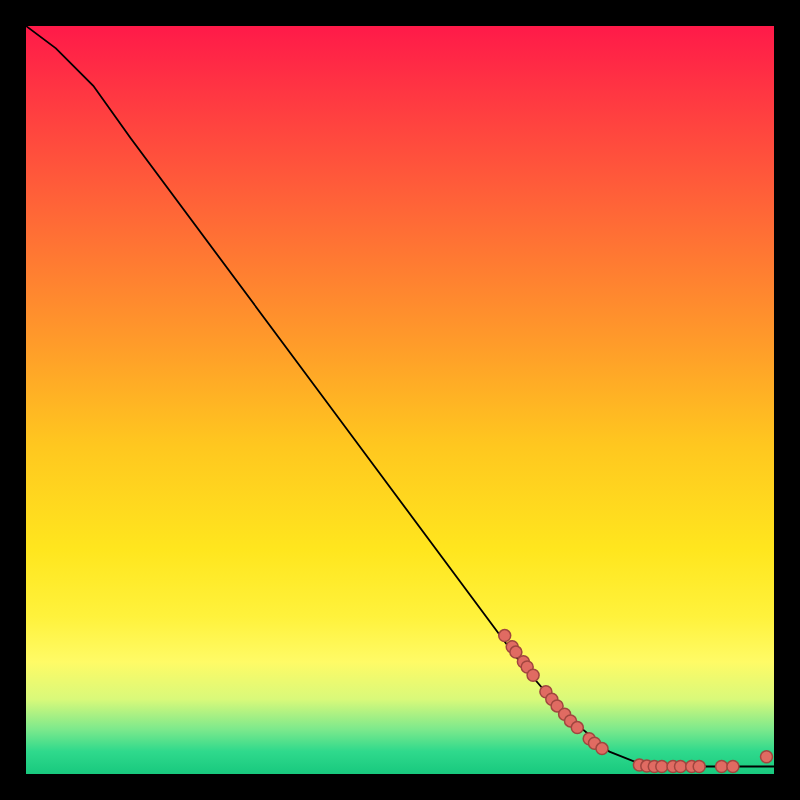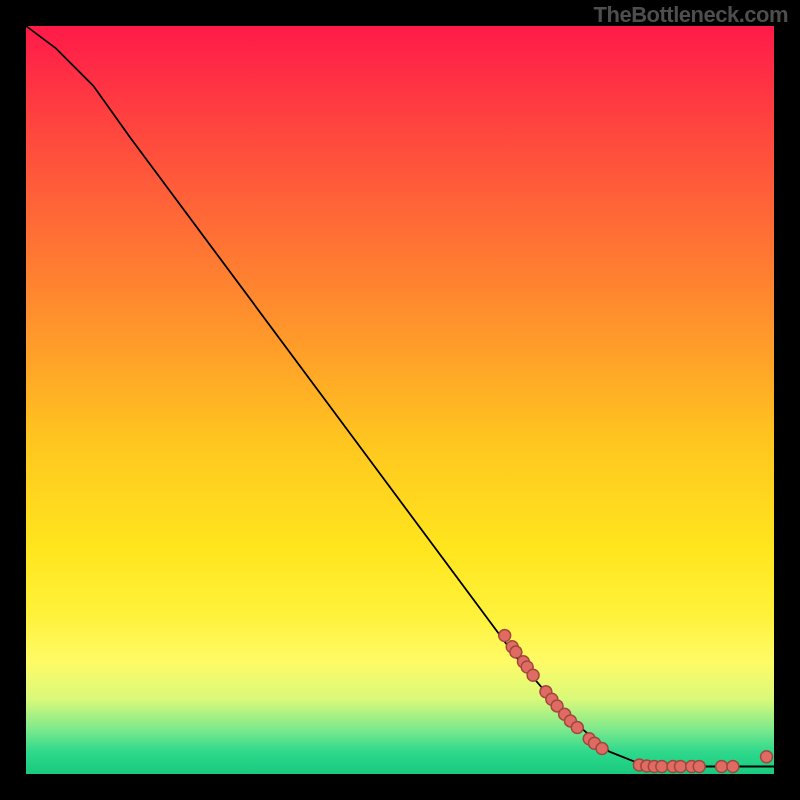--- a/index.html
+++ b/index.html
@@ -91,14 +91,13 @@
         <circle cx="647.0" cy="740.5" r="6" fill="#e06b62" stroke="#a0463f" stroke-width="1.5"></circle>
         <circle cx="654.5" cy="740.5" r="6" fill="#e06b62" stroke="#a0463f" stroke-width="1.5"></circle>
         <circle cx="665.7" cy="740.5" r="6" fill="#e06b62" stroke="#a0463f" stroke-width="1.5"></circle>
         <circle cx="673.2" cy="740.5" r="6" fill="#e06b62" stroke="#a0463f" stroke-width="1.5"></circle>
         <circle cx="695.6" cy="740.5" r="6" fill="#e06b62" stroke="#a0463f" stroke-width="1.5"></circle>
         <circle cx="706.9" cy="740.5" r="6" fill="#e06b62" stroke="#a0463f" stroke-width="1.5"></circle>
         <circle cx="740.5" cy="730.8" r="6" fill="#e06b62" stroke="#a0463f" stroke-width="1.5"></circle>
       </g>
   </svg>
 
-  <div class="attrib">TheBottleneck.com</div>
 </div>
 
 </body></html>

